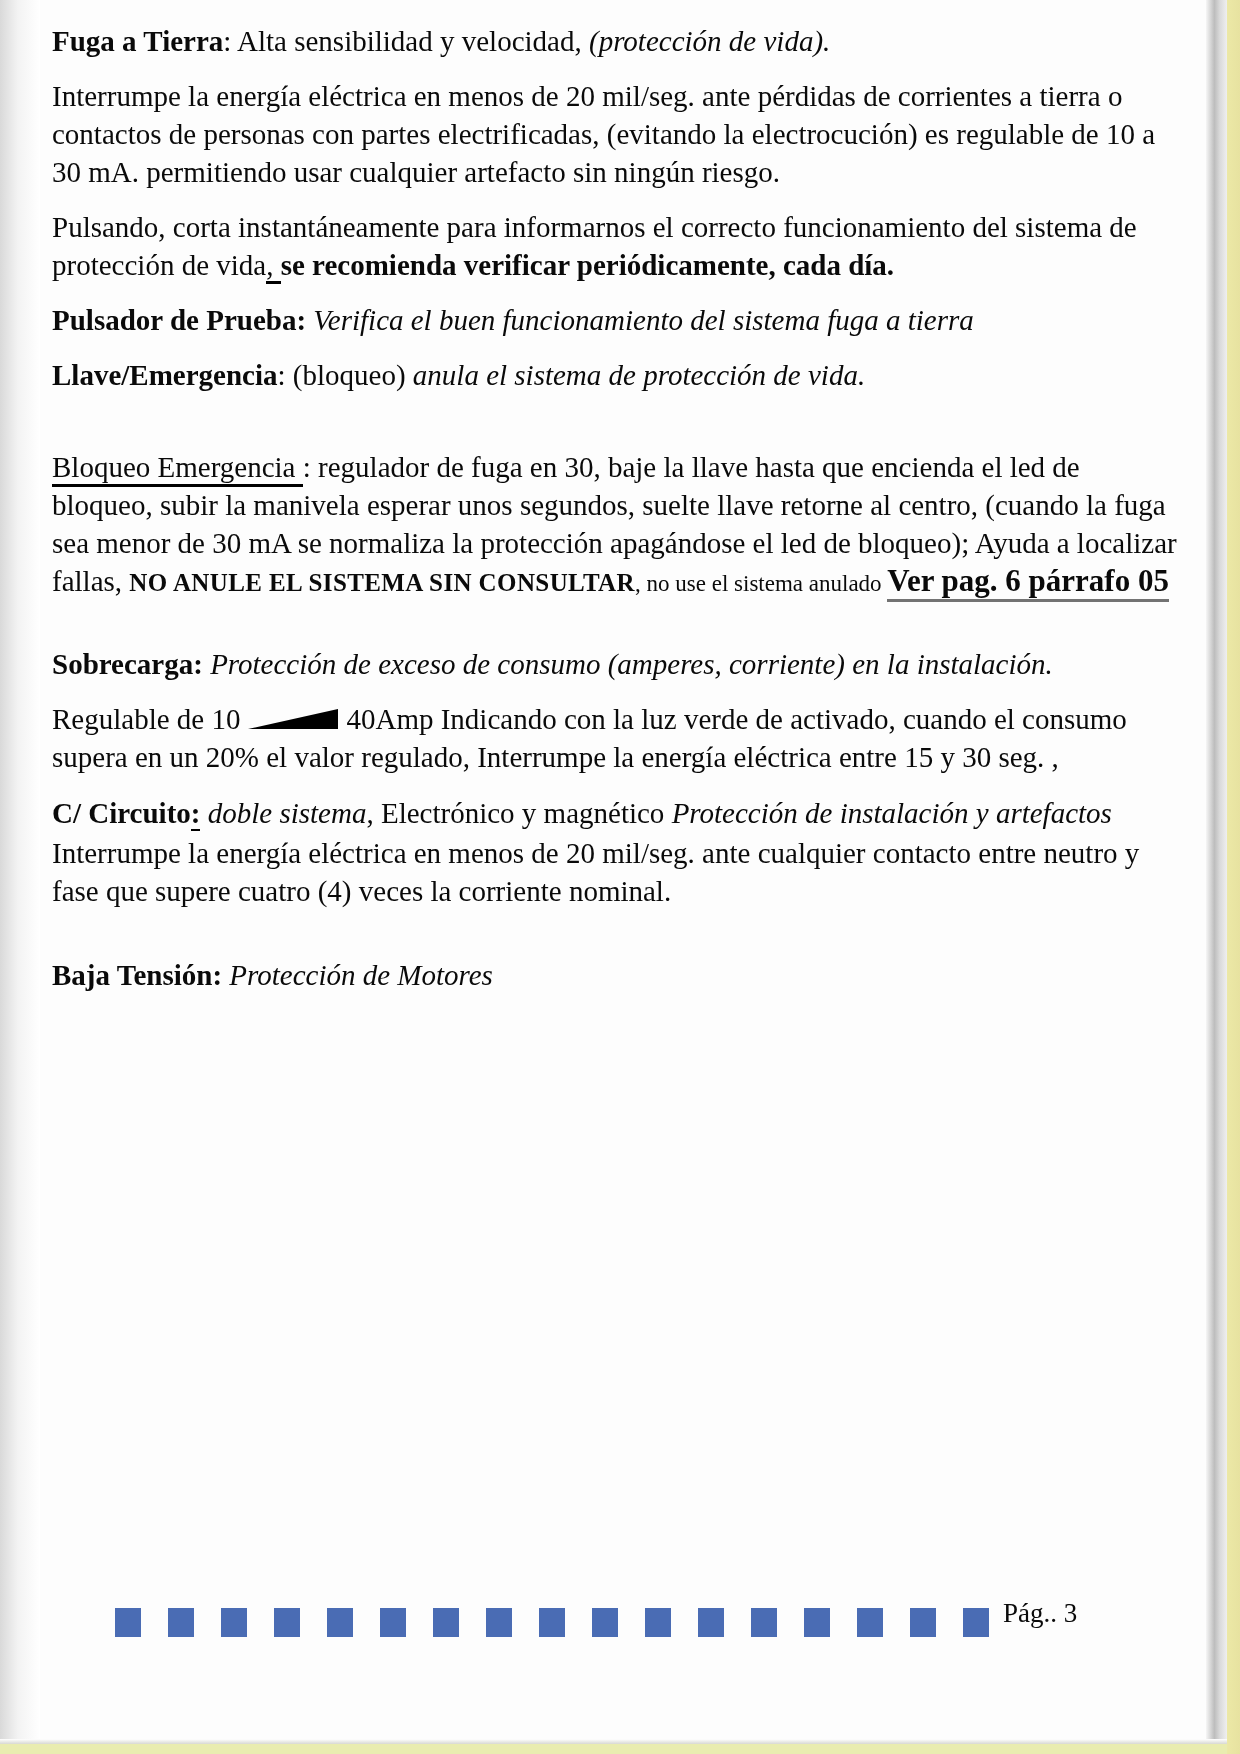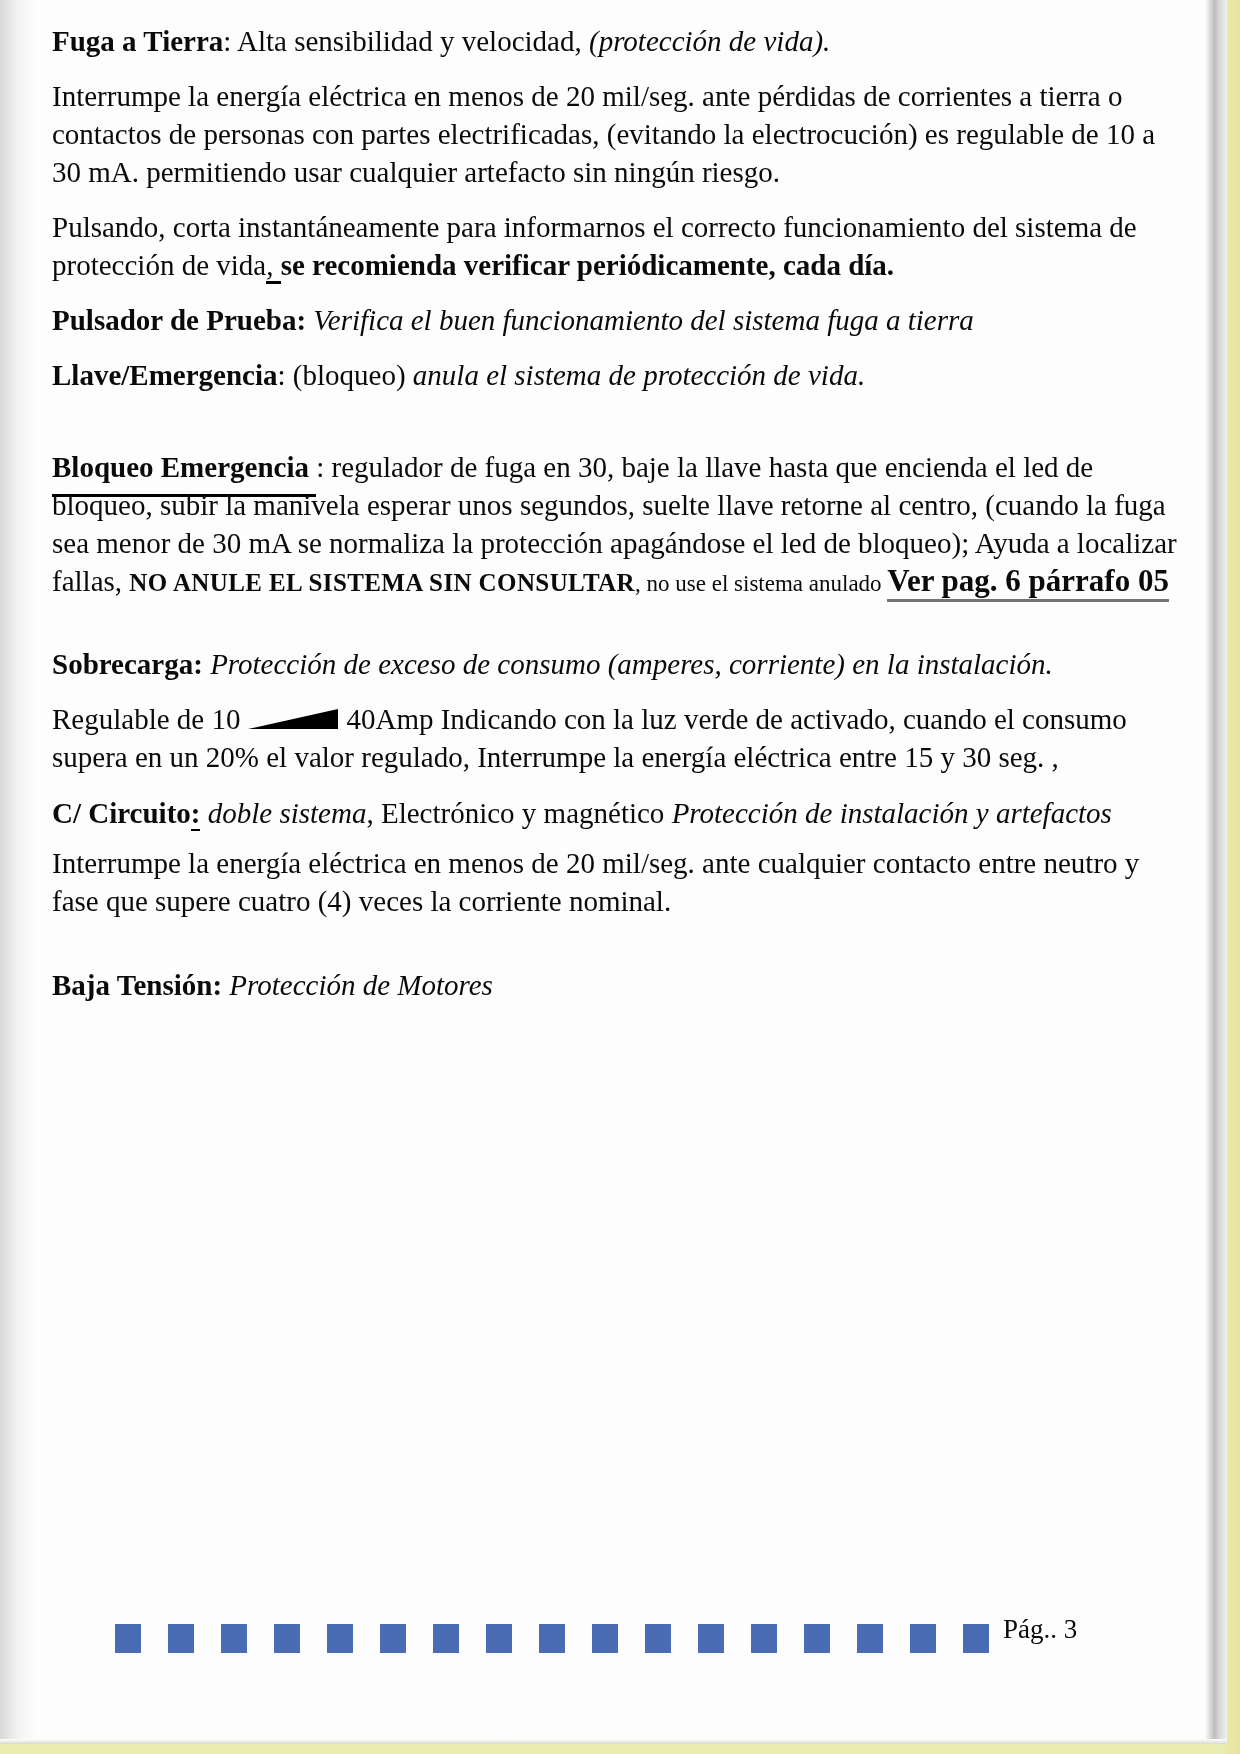--- a/index.html
+++ b/index.html
@@ -36,41 +36,41 @@
   .content {
     position:absolute; left:52px; top:22px; width:1132px;
     font-size:29px; line-height:38px;
   }
   p { margin:0 0 17px 0; }
   .doc-heading { font-weight:bold; font-style:italic; font-size:30px; margin-bottom:19px; }
   .b  { font-weight:bold; }
   .i  { font-style:italic; }
   .bi { font-weight:bold; font-style:italic; }
   .u-mark { border-bottom:3px solid #000; }
-  .title-underline { font-weight:bold; border-bottom:3px solid #000; padding-bottom:11px; }
+  .title-underline { font-weight:normal; border-bottom:3px solid #000; padding-bottom:1px; }
   .caps-small { font-weight:bold; font-size:25px; letter-spacing:.4px; }
   .small-note { font-size:23px; }
   .ref-link { font-weight:bold; font-size:31px; border-bottom:3px solid #737373; padding-bottom:1px; }
   .ref-block { display:block; width:max-content; margin-top:2px; }
   .gap-xl { margin-top:54px; }
   .gap-lg { margin-top:46px; }
   .gap-md { margin-top:42px; }
   .subline { margin:0; }
   .colon-u { font-weight:bold; border-bottom:2px solid #000; }
 
   .ramp-icon {
     display:inline-block; width:0; height:0;
     border-left:90px solid transparent;
     border-bottom:20px solid #000;
     margin:0 8px; vertical-align:0px;
   }
 
   .footer-row {
     position:absolute; left:115px; top:1596px;
-    display:flex; align-items:flex-start;margin-top:16px;
+    display:flex; align-items:flex-start;
   }
   .squares { display:flex; gap:27px; margin-top:12px; }
   .sq { width:26px; height:29px; display:inline-block; }
   .page-label { font-size:27px; margin-left:14px; line-height:34px; }
 </style>
 </head>
 <body>
 
 <div class="edge-left"></div>
 <div class="edge-gray-right"></div>
@@ -104,21 +104,21 @@
   </p>
 
 
   <p class="gap-md">
     <span class="b">Sobrecarga:</span><span class="i"> Protección de exceso de consumo (amperes, corriente) en la instalación.</span>
   </p>
   <p class="subline">
     <span>Regulable de 10</span><span class="ramp-icon"></span><span>40Amp Indicando con la luz verde de activado, cuando el consumo supera en un 20% el valor regulado, Interrumpe la energía eléctrica entre 15 y 30 seg. ,</span>
   </p>
 
-  <p style="margin-top:18px; margin-bottom:12px;font-family:Liberation Serif, serif;">
+  <p style="margin-top:18px; margin-bottom:2px;font-family:Liberation Serif, serif;">
     <span class="b">C/ Circuito</span><span class="colon-u">:</span><span class="i"> doble sistema</span><span>, Electrónico y magnético </span><span class="i">Protección de instalación y artefactos</span>
   </p>
   <p class="subline">Interrumpe la energía eléctrica en menos de 20 mil/seg. ante cualquier contacto entre neutro y fase que supere cuatro (4) veces la corriente nominal.</p>
 
   <p class="gap-lg" style="margin-bottom:0;">
     <span class="b">Baja Tensión:</span><span class="i">  Protección de Motores</span>
   </p>
 
 </div>
 

